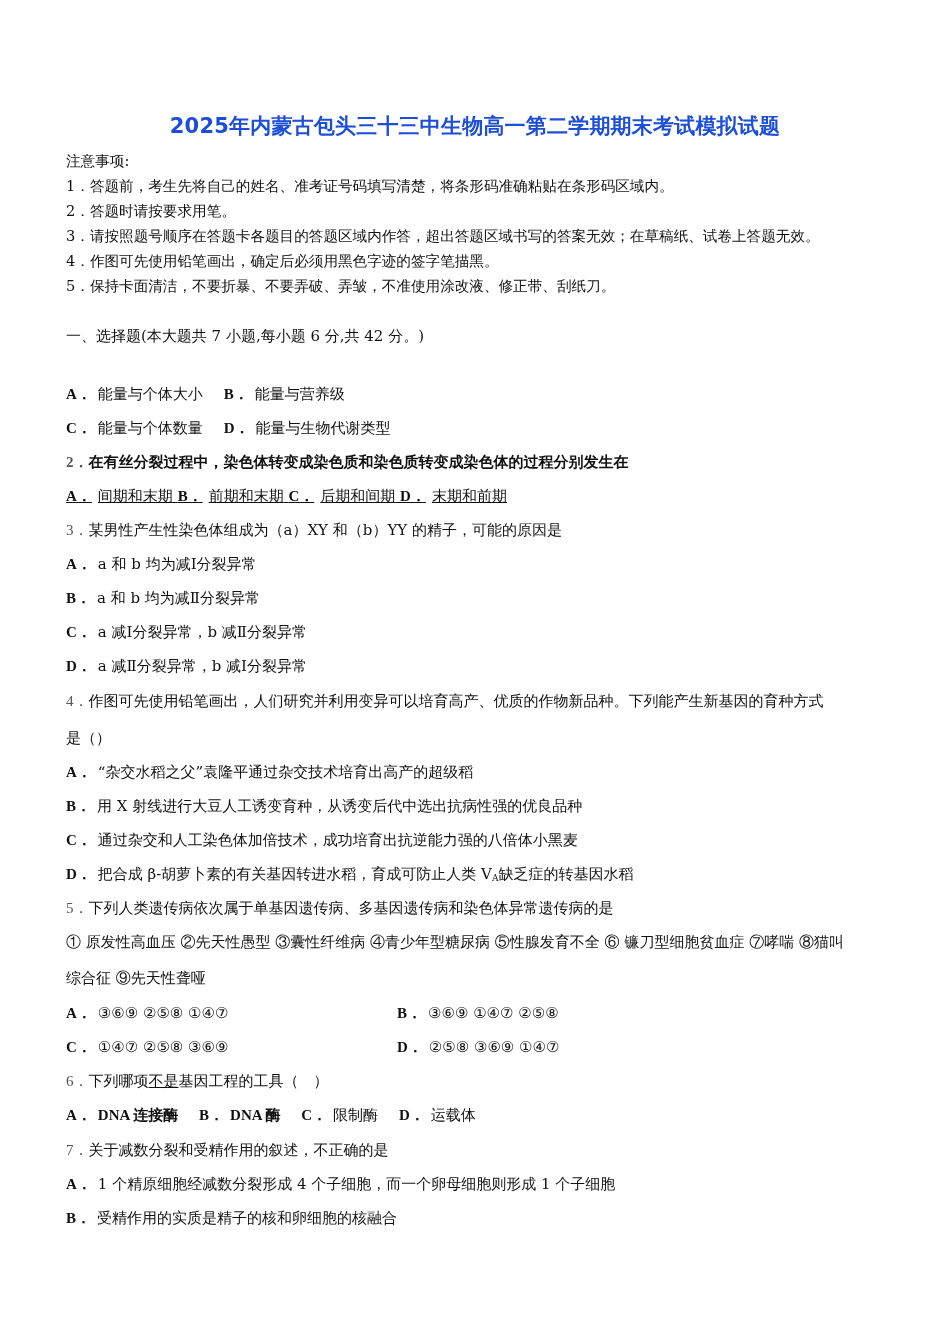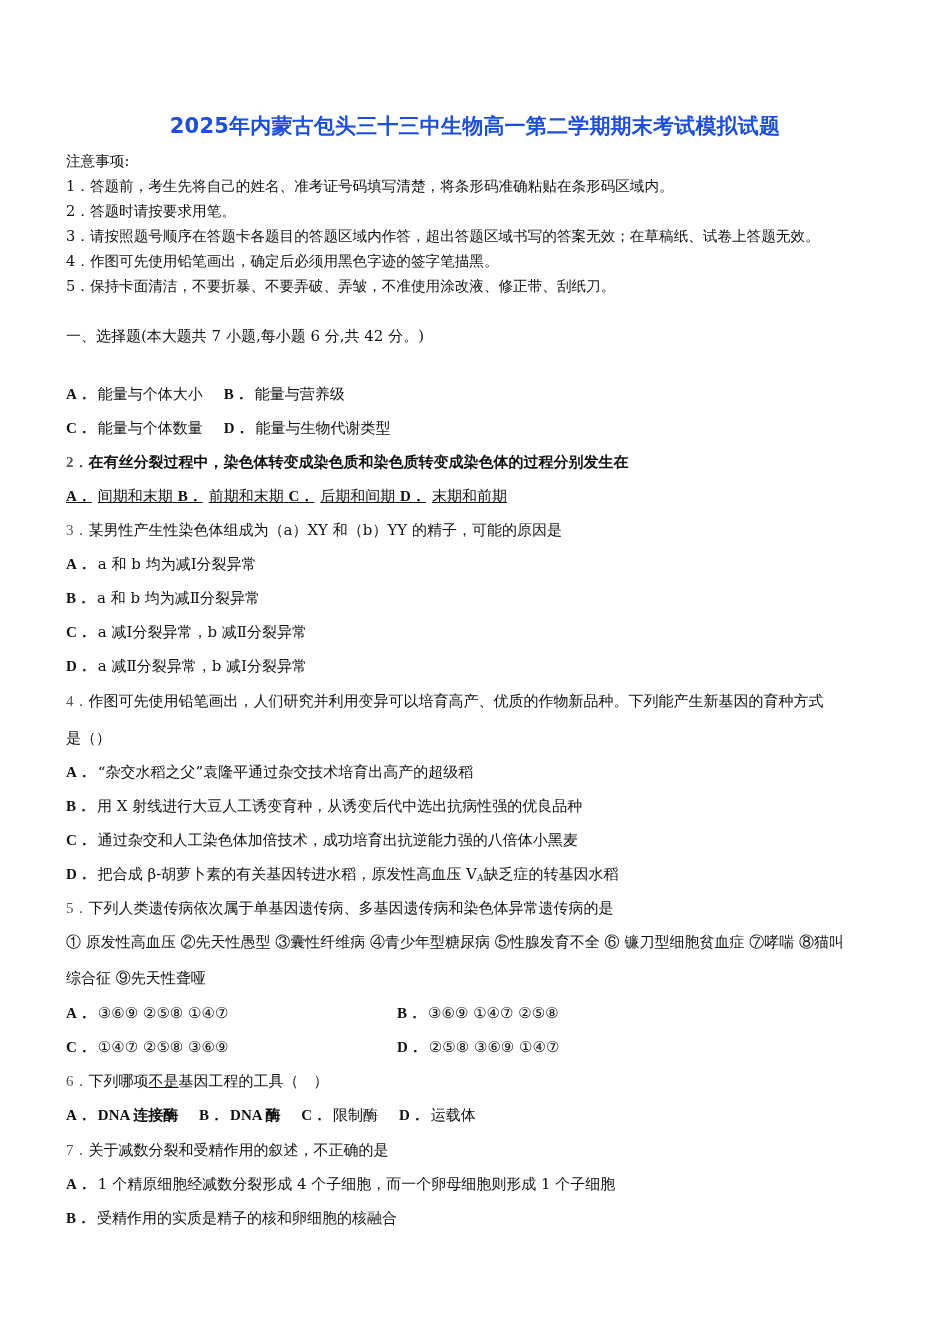--- a/index.html
+++ b/index.html
@@ -67,21 +67,21 @@
   <div class="line" style="top:622px;"><span class="opt-letter">C．</span><span>a 减Ⅰ分裂异常，b 减Ⅱ分裂异常</span></div>
   <div class="line" style="top:656px;"><span class="opt-letter">D．</span><span>a 减Ⅱ分裂异常，b 减Ⅰ分裂异常</span></div>
 
   <div class="line" style="top:691px;">
     <span class="qnum">4．</span><span>作图可先使用铅笔画出，人们研究并利用变异可以培育高产、优质的作物新品种。下列能产生新基因的育种方式</span>
   </div>
   <div class="line" style="top:728px;">是（）</div>
   <div class="line" style="top:762px;"><span class="opt-letter">A．</span><span>“杂交水稻之父”袁隆平通过杂交技术培育出高产的超级稻</span></div>
   <div class="line" style="top:796px;"><span class="opt-letter">B．</span><span>用 X 射线进行大豆人工诱变育种，从诱变后代中选出抗病性强的优良品种</span></div>
   <div class="line" style="top:830px;"><span class="opt-letter">C．</span><span>通过杂交和人工染色体加倍技术，成功培育出抗逆能力强的八倍体小黑麦</span></div>
-  <div class="line" style="top:864px;"><span class="opt-letter">D．</span><span>把合成 β-胡萝卜素的有关基因转进水稻，原发性高血压 V</span><sub class="small">A</sub><span>缺乏症的转基因水稻</span></div>
+  <div class="line" style="top:864px;"><span class="opt-letter">D．</span><span>把合成 β-胡萝卜素的有关基因转进水稻，育成可防止人类 V</span><sub class="small">A</sub><span>缺乏症的转基因水稻</span></div>
 
   <div class="line" style="top:898px;">
     <span class="qnum">5．</span><span>下列人类遗传病依次属于单基因遗传病、多基因遗传病和染色体异常遗传病的是</span>
   </div>
   <div class="line" style="top:932px;">① 原发性高血压 ②先天性愚型 ③囊性纤维病 ④青少年型糖尿病 ⑤性腺发育不全 ⑥ 镰刀型细胞贫血症 ⑦哮喘 ⑧猫叫</div>
   <div class="line" style="top:968px;">综合征 ⑨先天性聋哑</div>
   <div class="line" style="top:1003px;"><span class="opt-letter">A．</span><span>③⑥⑨ ②⑤⑧ ①④⑦</span></div>
   <div class="line col2" style="top:1003px;"><span class="opt-letter">B．</span><span>③⑥⑨ ①④⑦ ②⑤⑧</span></div>
   <div class="line" style="top:1037px;"><span class="opt-letter">C．</span><span>①④⑦ ②⑤⑧ ③⑥⑨</span></div>
   <div class="line col2" style="top:1037px;"><span class="opt-letter">D．</span><span>②⑤⑧ ③⑥⑨ ①④⑦</span></div>

